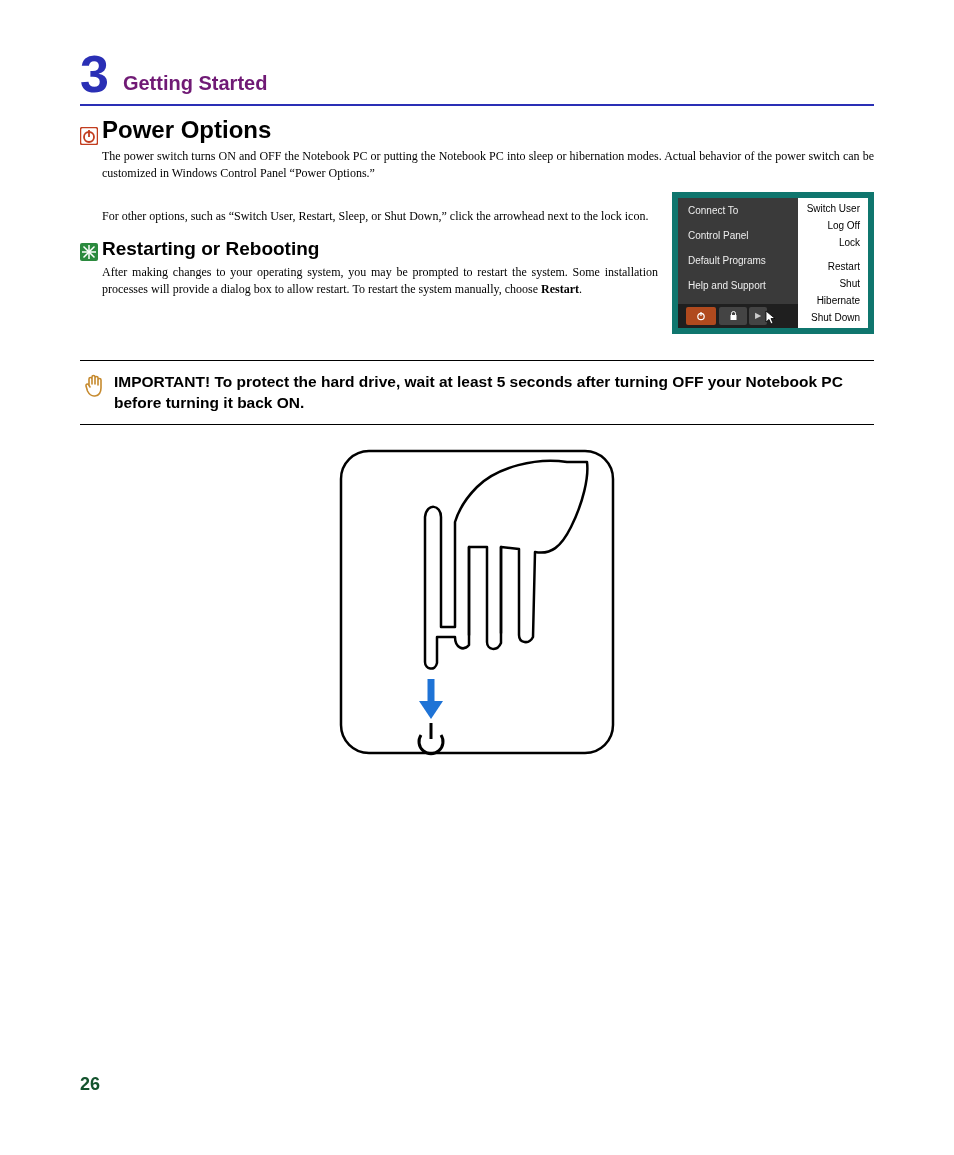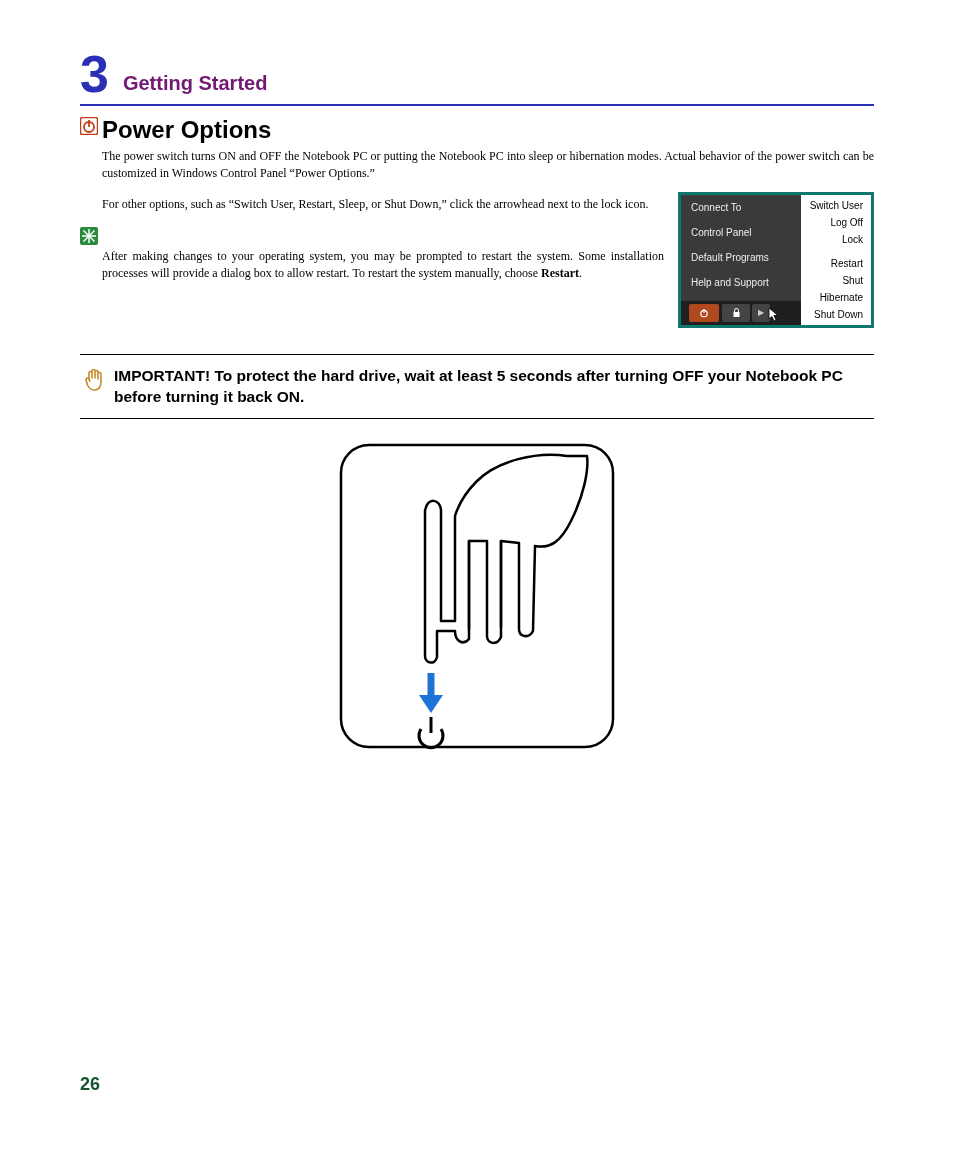--- a/index.html
+++ b/index.html
@@ -37,21 +37,21 @@
   .chapter-title {
     font-family: Arial, Helvetica, sans-serif;
     font-size: 20px;
     font-weight: bold;
     color: #701a75;
     position: relative;
     top: -2px;
   }
   .sec-row {
     display: flex;
-    align-items: flex-start;
+    align-items: flex-end;
     margin-top: 4px;
   }
   .sec-row .icon {
     width: 18px;
     height: 18px;
     margin-right: 4px;
     flex-shrink: 0;
     position: relative;
     top: 1px;
   }
@@ -72,21 +72,21 @@
     margin: 4px 0 10px 22px;
   }
   .body-text .bold { font-weight: bold; }
   .float-block {
     overflow: hidden;
   }
   .screenshot {
     float: right;
     margin: 0 0 6px 14px;
     display: flex;
-    border: 3px solid #0f766e;
+    border: 6px solid #0f766e;
     font-family: "Segoe UI", Arial, sans-serif;
     font-size: 10px;
   }
   .ss-left {
     background: #3a3a3a;
     color: #eee;
     width: 120px;
     display: flex;
     flex-direction: column;
   }
@@ -239,34 +239,35 @@
         <div class="item">Log Off</div>
         <div class="item">Lock</div>
         <div class="sep"></div>
         <div class="item">Restart</div>
         <div class="item">Shut</div>
         <div class="item">Hibernate</div>
         <div class="item">Shut Down</div>
       </div>
     </div>
 
-    <p class="body-text" style="margin-top:4px">For other options, such as “Switch User, Restart, Sleep, or Shut Down,” click the arrowhead next to the lock icon.</p>
+    <p class="body-text" style="margin-top:16px">For other options, such as “Switch User, Restart, Sleep, or Shut Down,” click the arrowhead next to the lock icon.</p>
 
     <div class="sec-row" style="margin-top:14px">
       <span class="icon">
         <svg viewBox="0 0 18 18" width="18" height="18">
             <rect width="18" height="18" rx="2" fill="#2b8a3e"></rect>
             <g stroke="#fff" stroke-width="1.5">
               <line x1="9" y1="2" x2="9" y2="16"></line>
               <line x1="2" y1="9" x2="16" y2="9"></line>
               <line x1="3.5" y1="3.5" x2="14.5" y2="14.5"></line>
               <line x1="14.5" y1="3.5" x2="3.5" y2="14.5"></line>
             </g>
           </svg>
       </span>
+      <span class="h2">Restarting or Rebooting</span>
     </div>
     <p class="body-text">
       <span>After making changes to your operating system, you may be prompted to restart the system. Some installation processes will provide a dialog box to allow restart. To restart the system manually, choose </span><span class="bold">Restart</span><span>.</span>
     </p>
   </div>
 
   <div class="note-block">
     <span class="icon">
       <svg width="22" height="26" viewBox="0 0 22 26">
           <g fill="none" stroke="#c68a2e" stroke-width="1.6" stroke-linecap="round" stroke-linejoin="round">

